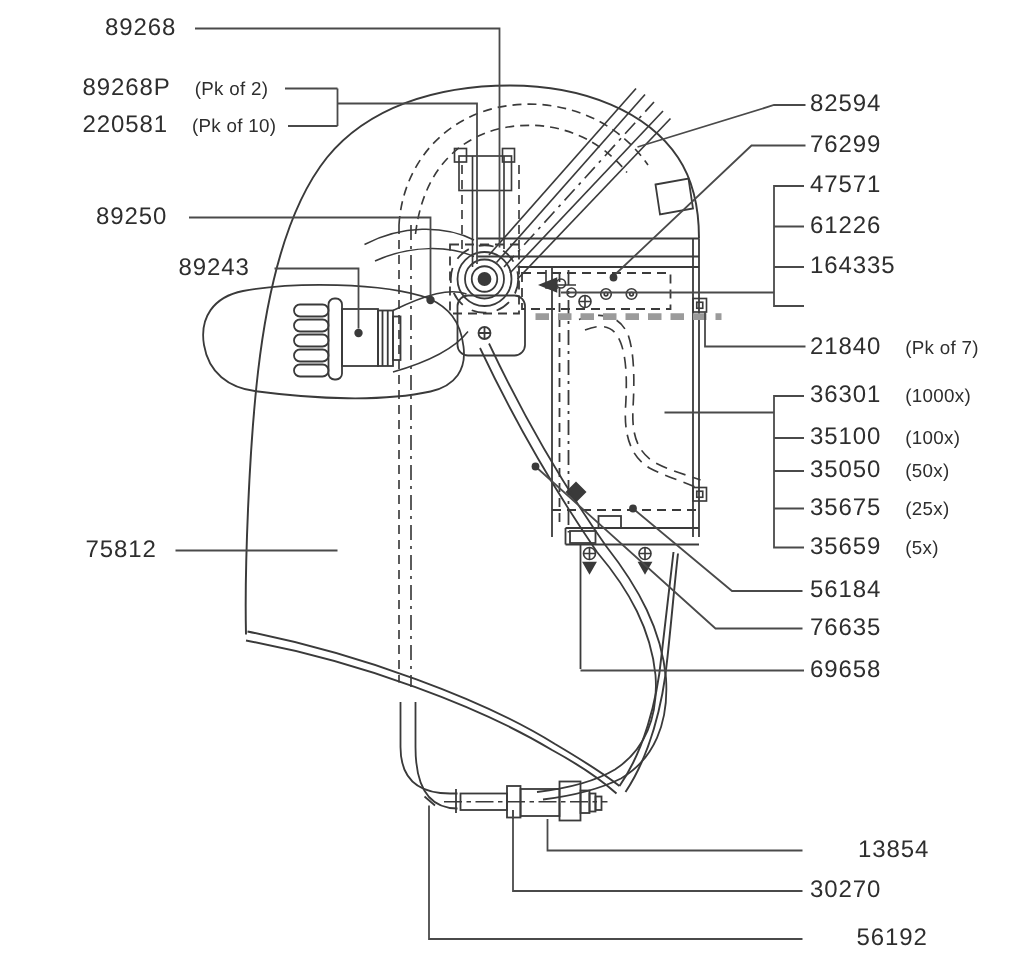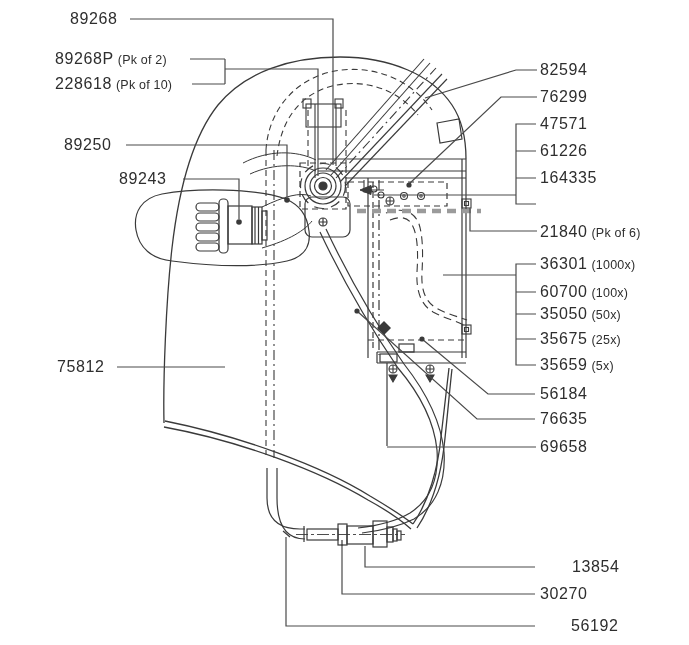--- a/index.html
+++ b/index.html
@@ -1,21 +1,21 @@
 <!DOCTYPE html>
 <html><head>
 <meta charset="utf-8">
 <style>
   html,body{margin:0;padding:0;background:#ffffff;}
   #stage{position:relative;width:689px;height:645px;background:#fff;overflow:hidden;
          font-family:"Liberation Sans","DejaVu Sans",sans-serif;}
   #drawing{position:absolute;left:0;top:0;}
   .lbl{position:absolute;white-space:nowrap;color:#2e2e2e;line-height:19px;text-align:center;}
   .pn{font-size:16px;letter-spacing:0.6px;color:#2e2e2e;}
-  .pq{font-size:12.5px;letter-spacing:0.2px;margin-left:4px;color:#2e2e2e;}
+  .pq{font-size:12.5px;letter-spacing:0.2px;margin-left:16px;color:#2e2e2e;}
 </style>
 </head>
 <body>
 
 <div id="stage">
 
 <svg id="drawing" width="689" height="645" viewBox="0 0 689 645" xmlns="http://www.w3.org/2000/svg">
 
   <g fill="none" stroke="#3a3a3a" stroke-width="1.3">
     <path d="M164,423 C163,380 166,300 172,248 C178,196 190,140 218,105 C245,72 290,57 340,57 C390,57 432,75 452,105 C462,120 466,140 466,159"></path>
@@ -213,33 +213,33 @@
     <circle cx="287" cy="200" r="2.8"></circle>
     <circle cx="239" cy="222" r="2.8"></circle>
     <circle cx="409" cy="185" r="2.6"></circle>
     <circle cx="422" cy="339" r="2.6"></circle>
     <circle cx="357" cy="311" r="2.6"></circle>
   </g>
 </svg>
 
   <div class="lbl" style="left:70px;top:9px"><span class="pn">89268</span><span class="pq"></span></div>
   <div class="lbl" style="left:55px;top:49px"><span class="pn">89268P</span><span class="pq">(Pk of 2)</span></div>
-  <div class="lbl" style="left:55px;top:74px"><span class="pn">228618</span><span class="pq">(Pk of 10)</span></div>
+  <div class="lbl" style="left:55px;top:74px"><span class="pn">220581</span><span class="pq">(Pk of 10)</span></div>
   <div class="lbl" style="left:64px;top:135px"><span class="pn">89250</span><span class="pq"></span></div>
   <div class="lbl" style="left:119px;top:169px"><span class="pn">89243</span><span class="pq"></span></div>
   <div class="lbl" style="left:57px;top:357px"><span class="pn">75812</span><span class="pq"></span></div>
 
   <div class="lbl" style="left:540px;top:60px"><span class="pn">82594</span><span class="pq"></span></div>
   <div class="lbl" style="left:540px;top:87px"><span class="pn">76299</span><span class="pq"></span></div>
   <div class="lbl" style="left:540px;top:114px"><span class="pn">47571</span><span class="pq"></span></div>
   <div class="lbl" style="left:540px;top:141px"><span class="pn">61226</span><span class="pq"></span></div>
   <div class="lbl" style="left:540px;top:168px"><span class="pn">164335</span><span class="pq"></span></div>
-  <div class="lbl" style="left:540px;top:222px"><span class="pn">21840</span><span class="pq">(Pk of 6)</span></div>
+  <div class="lbl" style="left:540px;top:222px"><span class="pn">21840</span><span class="pq">(Pk of 7)</span></div>
   <div class="lbl" style="left:540px;top:254px"><span class="pn">36301</span><span class="pq">(1000x)</span></div>
-  <div class="lbl" style="left:540px;top:282px"><span class="pn">60700</span><span class="pq">(100x)</span></div>
+  <div class="lbl" style="left:540px;top:282px"><span class="pn">35100</span><span class="pq">(100x)</span></div>
   <div class="lbl" style="left:540px;top:304px"><span class="pn">35050</span><span class="pq">(50x)</span></div>
   <div class="lbl" style="left:540px;top:329px"><span class="pn">35675</span><span class="pq">(25x)</span></div>
   <div class="lbl" style="left:540px;top:355px"><span class="pn">35659</span><span class="pq">(5x)</span></div>
   <div class="lbl" style="left:540px;top:384px"><span class="pn">56184</span><span class="pq"></span></div>
   <div class="lbl" style="left:540px;top:409px"><span class="pn">76635</span><span class="pq"></span></div>
   <div class="lbl" style="left:540px;top:437px"><span class="pn">69658</span><span class="pq"></span></div>
   <div class="lbl" style="left:572px;top:557px"><span class="pn">13854</span><span class="pq"></span></div>
   <div class="lbl" style="left:540px;top:584px"><span class="pn">30270</span><span class="pq"></span></div>
   <div class="lbl" style="left:571px;top:616px"><span class="pn">56192</span><span class="pq"></span></div>
 

